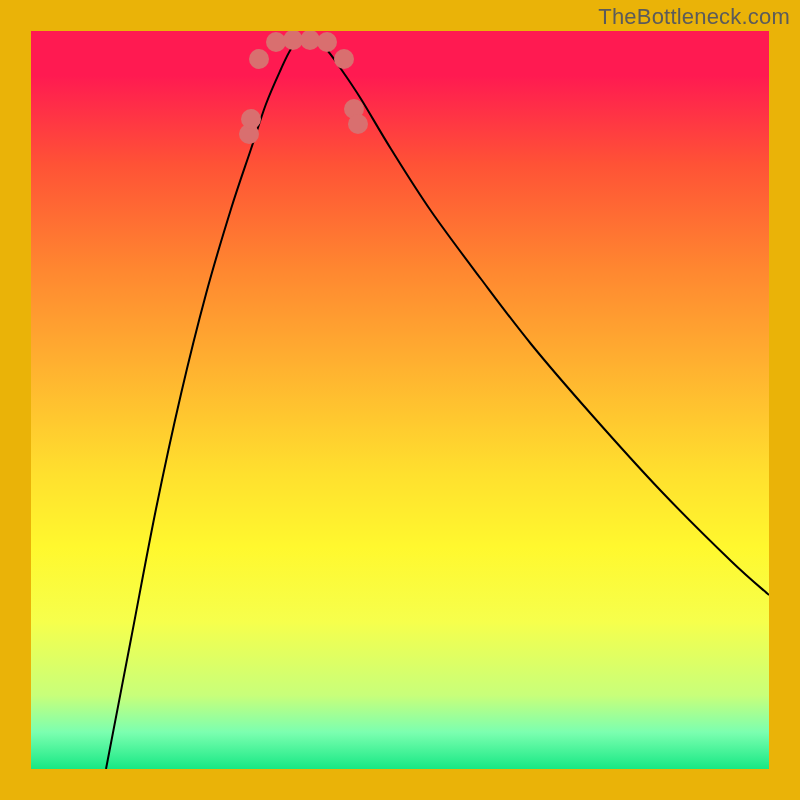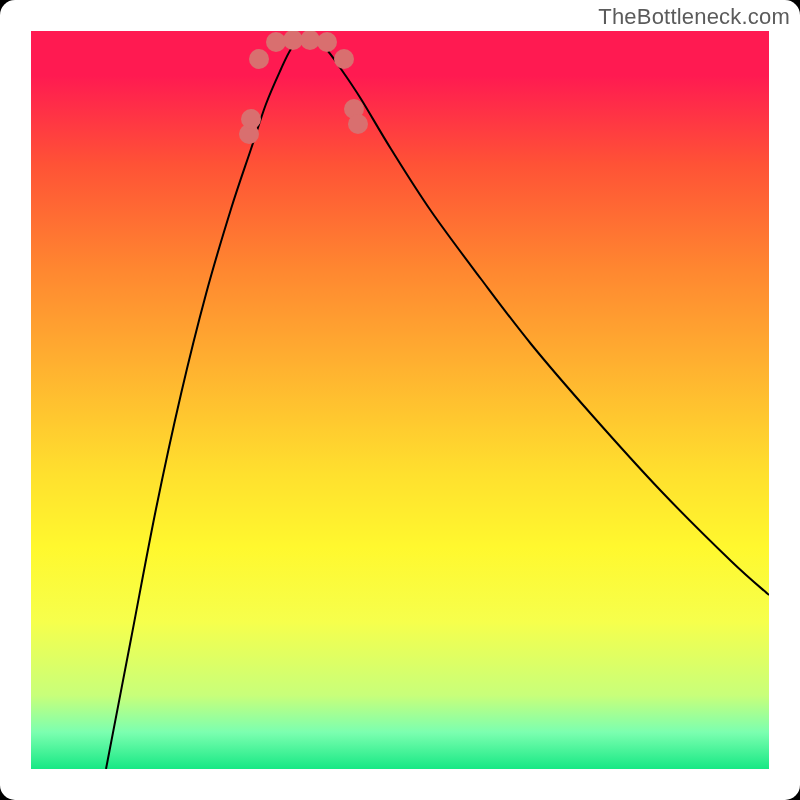--- a/index.html
+++ b/index.html
@@ -8,22 +8,21 @@
     width: 800px;
     height: 800px;
     overflow: hidden;
     background: #000;
     font-family: Arial, Helvetica, sans-serif;
   }
   .frame {
     position: relative;
     width: 800px;
     height: 800px;
-    background: #ffffff;
-    border-radius: 15px;
+    background: #eab308;
   }
   .plot {
     position: absolute;
     left: 31px;
     top: 31px;
     width: 738px;
     height: 738px;
     background: linear-gradient(
       to bottom,
       #ff1a51 0%,

